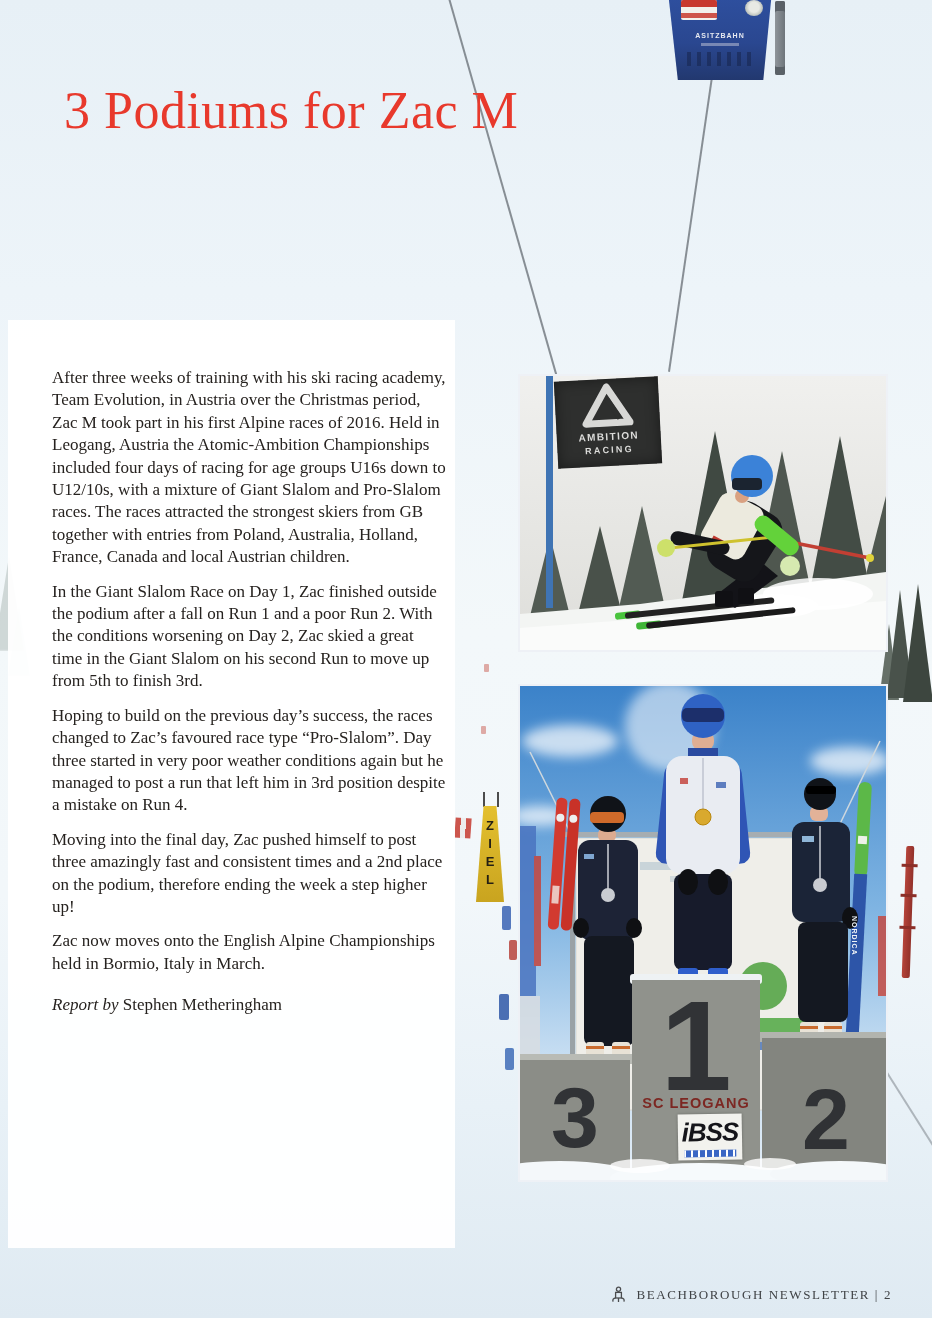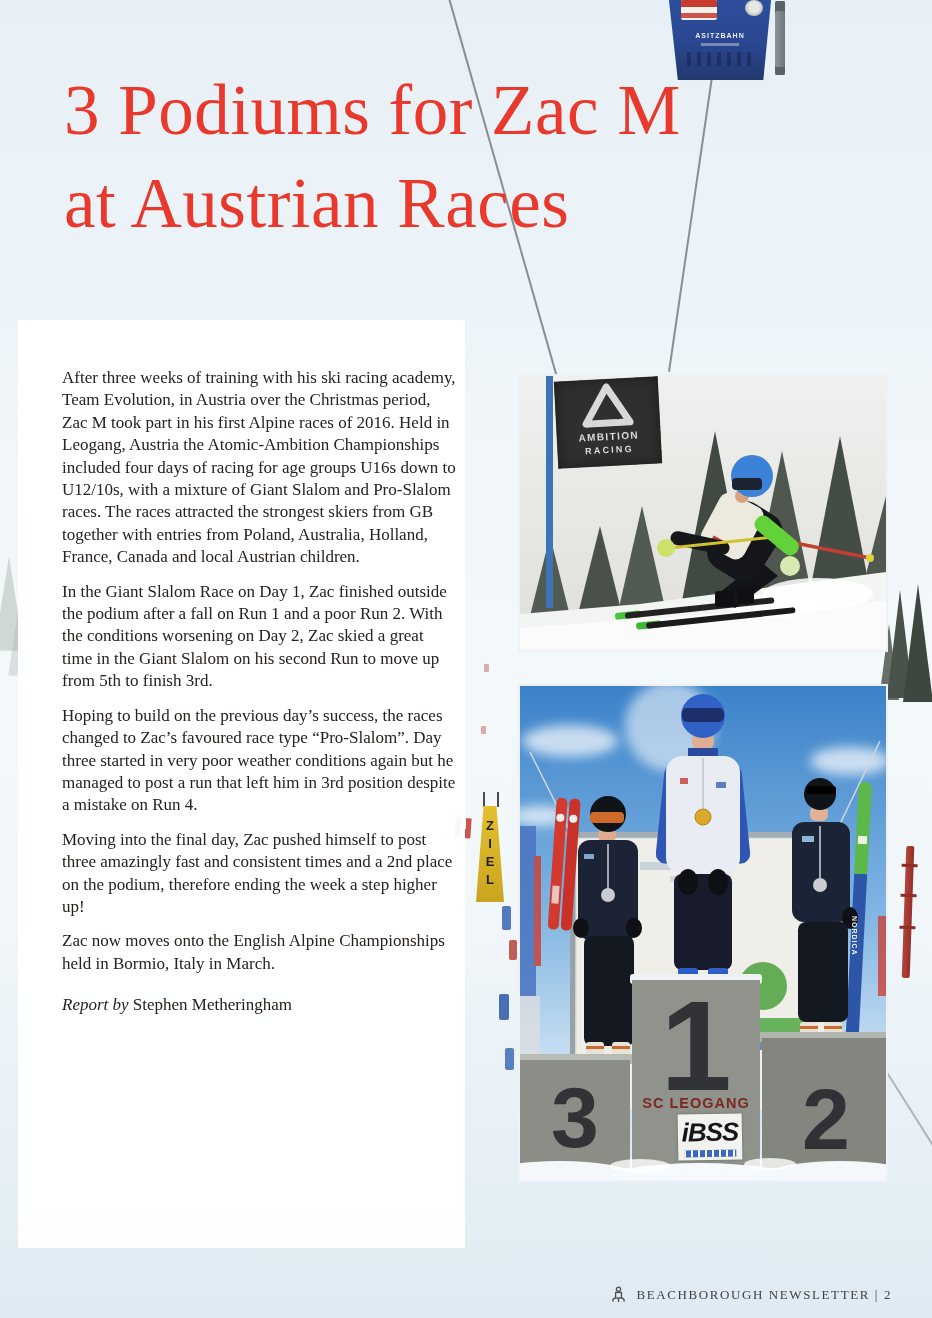--- a/index.html
+++ b/index.html
@@ -50,23 +50,23 @@
     font-size:13px; font-weight:bold; letter-spacing:3px; color:#241f14; }
   .ziel-pole { position:absolute; width:2px; height:15px; background:#4c4c4c; z-index:2; }
   .zp1 { left:483px; top:792px; } .zp2 { left:497px; top:792px; }
   .skier-blob { position:absolute; z-index:3; filter:blur(.5px); opacity:.85; border-radius:2px; }
   .sb1 { left:502px; top:906px; width:9px; height:24px; background:#3a64b4; }
   .sb2 { left:509px; top:940px; width:8px; height:20px; background:#b8443c; }
   .sb3 { left:499px; top:994px; width:10px; height:26px; background:#2f58a8; }
   .sb4 { left:505px; top:1048px; width:9px; height:22px; background:#3f6db8; }
   
   .headline { position:absolute; left:64px; top:64px; z-index:3;
-    font-size:71px; line-height:93px; font-weight:normal; color:#e8392c; letter-spacing:.5px; }
-  
-  .panel { position:absolute; left:18px; top:320px; width:447px; height:928px; z-index:3;
+    font-size:52px; line-height:93px; font-weight:normal; color:#e8392c; letter-spacing:.5px; }
+  
+  .panel { position:absolute; left:8px; top:320px; width:447px; height:928px; z-index:3;
     background:rgba(255,255,255,.95); padding:47px 16px 16px 44px; }
   .panel p { font-size:17px; line-height:22.4px; color:#26221f; margin-bottom:12px; width:394px; }
   .byline { margin-top:20px; font-size:17px; color:#26221f; }
   .byline .rep { font-style:italic;text-align:center; }
   
   .photo { position:absolute; left:518px; overflow:hidden; z-index:4; border:2px solid #eef1f6; background:#dfe3e0; }
   .photo-action { top:374px; width:370px; height:278px; }
   .photo-podium { top:684px; width:370px; height:498px; }
   .photo svg { position:absolute; left:0; top:0; }
   .gate-pole { position:absolute; left:26px; top:0; width:7px; height:232px; background:#3f74b4; z-index:2; }
@@ -132,21 +132,20 @@
   <div class="ziel">
       <span>ZIEL</span>
     </div>
   <div class="skier-blob sb1"></div>
   <div class="skier-blob sb2"></div>
   <div class="skier-blob sb3"></div>
   <div class="skier-blob sb4"></div>
 
   <h1 class="headline">
     <span>3 Podiums for Zac M</span><br>
-    <span>at Austrian Races</span>
   </h1>
 
   <div class="panel">
     <p>After three weeks of training with his ski racing academy, Team Evolution, in Austria over the Christmas period, Zac M took part in his first Alpine races of 2016.  Held in Leogang, Austria the Atomic-Ambition Championships included four days of racing for age groups U16s down to U12/10s, with a mixture of Giant Slalom and Pro-Slalom races.  The races attracted the strongest skiers from GB together with entries from Poland, Australia, Holland, France, Canada and local Austrian children.</p>
     <p>In the Giant Slalom Race on Day 1, Zac finished outside the podium after a fall on Run 1 and a poor Run 2.  With the conditions worsening on Day 2, Zac skied a great time in the Giant Slalom on his second Run to move up from 5th to finish 3rd.</p>
     <p>Hoping to build on the previous day’s success, the races changed to Zac’s favoured race type “Pro-Slalom”.  Day three started in very poor weather conditions again but he managed to post a run that left him in 3rd position despite a mistake on Run 4.</p>
     <p>Moving into the final day, Zac pushed himself to post three amazingly fast and consistent times and a 2nd place on the podium, therefore ending the week a step higher up!</p>
     <p>Zac now moves onto the English Alpine Championships held in Bormio, Italy in March.</p>
     <div class="byline">
       <span class="rep">Report by</span>

